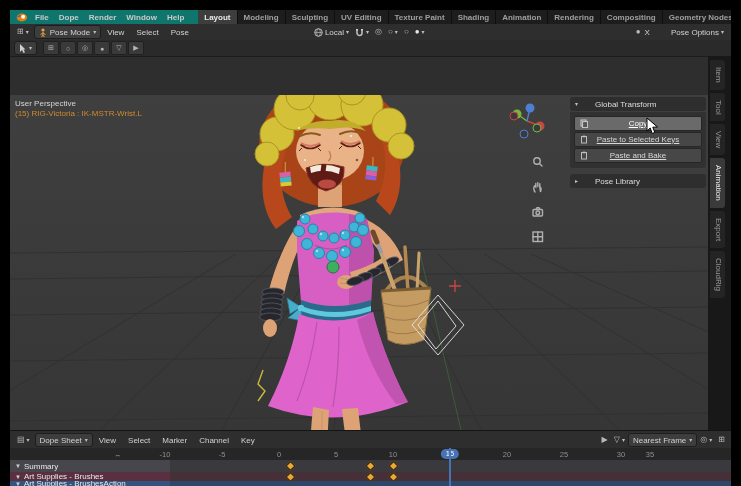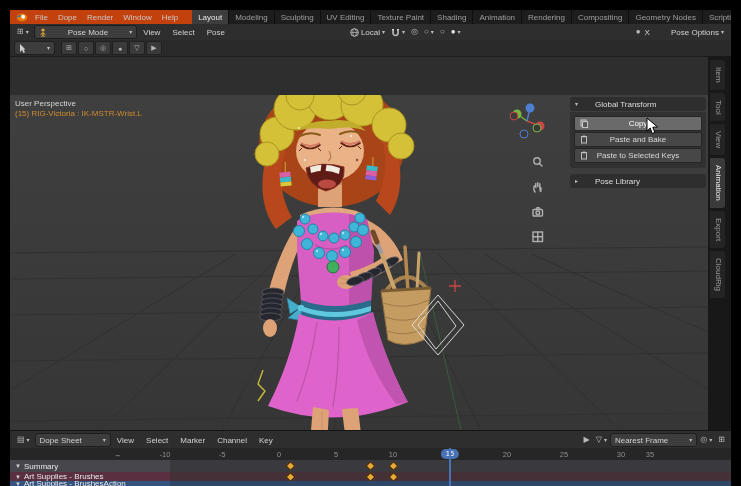--- a/index.html
+++ b/index.html
@@ -1,35 +1,35 @@
 <!DOCTYPE html>
 <html><head>
 <meta charset="utf-8">
 <style>
   html,body{margin:0;padding:0;background:#000;}
   .stage{position:relative;width:741px;height:486px;background:#000;overflow:hidden;
          font-family:"Liberation Sans",sans-serif;-webkit-font-smoothing:antialiased;}
   .app{position:absolute;left:10px;top:10px;width:721px;height:476px;background:#2e2e2e;overflow:hidden;}
 
   
-  .topbar{position:absolute;left:0;top:0;width:657px;height:14px;background:#c2410c;
-          display:flex;align-items:center;font-size:8px;color:#c9c9c9;}
+  .topbar{position:absolute;left:0;top:0;width:657px;height:14px;background:#0f766e;
+          display:flex;align-items:center;font-size:8px;color:#c9c9c9;font-weight:bold;}
   .logo{width:14px;height:10px;margin:0 2px 0 4px;flex:0 0 auto;}
   .menu{padding:0 5px;height:100%;display:flex;align-items:center;cursor:default;}
   .wstabs{display:flex;height:100%;margin-left:9px;align-items:center;}
   .wstab{padding:0 6px;height:100%;display:flex;align-items:center;color:#9f9f9f;
          background:#1d1d1d;border-right:1px solid #0e0e0e;white-space:nowrap;}
   .wstab.active{background:#3d3d3d;color:#e8e8e8;}
 
   
   .vheader{position:absolute;left:0;top:14px;width:721px;height:16px;background:#2e2e2e;
            border-bottom:1px solid #1f1f1f;display:flex;align-items:center;font-size:8px;color:#d2d2d2;}
   .hbtn{display:flex;align-items:center;gap:2px;padding:0 3px;height:12px;border-radius:2px;}
   .dropdown{background:#3d3d3d;border:1px solid #1e1e1e;border-radius:3px;height:12px;
-            display:flex;align-items:center;padding:0 4px;gap:21px;white-space:nowrap;}
+            display:flex;align-items:center;padding:0 4px;gap:3px;white-space:nowrap;}
   .mlabel{padding:0 6px;white-space:nowrap;}
   .caret{font-size:6px;color:#bdbdbd;line-height:1;}
   .ico{color:#b9b9b9;font-size:8px;line-height:1;}
   .spacer{flex:1;}
   .vh-right{display:flex;align-items:center;gap:4px;padding-right:4px;}
 
   
   .toolrow{position:absolute;left:0;top:30px;width:721px;height:16px;background:#2a2a2a;
            border-bottom:1px solid #1c1c1c;display:flex;align-items:center;font-size:8px;color:#c5c5c5;}
   .tgroup{display:flex;gap:1px;margin-left:6px;}
@@ -42,21 +42,21 @@
   .scene{position:absolute;left:0;top:0;}
   .vp-line1{position:absolute;left:5px;top:4px;font-size:8px;color:#d5d5d5;}
   .vp-line2{position:absolute;left:5px;top:14px;font-size:8px;color:#cf8b30;}
 
   
   .sidebar{position:absolute;right:2px;top:2px;width:136px;font-size:8px;}
   .panel-hdr{height:14px;background:rgba(45,45,45,.95);border-radius:3px;display:flex;
              align-items:center;gap:17px;padding:0 5px;color:#dedede;margin-bottom:1px;}
   .panel-body{background:rgba(48,48,48,.92);border-radius:0 0 3px 3px;padding:3px 4px 4px;}
   .pbtn{position:relative;height:13px;margin:1px 0;background:#474747;border:1px solid #262626;
-        border-radius:2px;color:#d8d8d8;display:flex;align-items:center;justify-content:center;}
+        border-radius:2px;color:#d8d8d8;display:flex;align-items:center;justify-content:center;text-decoration:underline;}
   .pbtn.hovered{background:#6a6a6a;color:#fff;}
   .pbtn svg{position:absolute;left:5px;top:2px;}
   .gap6{height:6px;}
 
   
   .tabstrip{position:absolute;left:698px;top:46px;width:23px;height:374px;background:#181818;
             display:flex;flex-direction:column;gap:3px;padding-top:4px;box-sizing:border-box;}
   .vtab{writing-mode:vertical-rl;font-size:8px;color:#989898;background:#242424;
         border-radius:0 3px 3px 0;padding:7px 2px;margin-left:2px;width:15px;box-sizing:border-box;
         text-align:center;white-space:nowrap;}
@@ -400,28 +400,28 @@
                 <rect x="1" y="1" width="5" height="6" fill="none" stroke="#cfcfcf"></rect>
                 <rect x="2.6" y="2.6" width="5" height="6" fill="#555" stroke="#cfcfcf"></rect>
               </svg>
           <span>Copy</span>
         </div>
         <div class="pbtn">
           <svg width="8" height="9" viewBox="0 0 8 9">
                 <rect x="1.5" y="1.5" width="5" height="6.5" fill="none" stroke="#bdbdbd"></rect>
                 <rect x="2.8" y=".6" width="2.4" height="1.8" fill="#bdbdbd"></rect>
               </svg>
-          <span>Paste and Bake</span>
+          <span>Paste to Selected Keys</span>
         </div>
         <div class="pbtn">
           <svg width="8" height="9" viewBox="0 0 8 9">
                 <rect x="1.5" y="1.5" width="5" height="6.5" fill="none" stroke="#bdbdbd"></rect>
                 <rect x="2.8" y=".6" width="2.4" height="1.8" fill="#bdbdbd"></rect>
               </svg>
-          <span>Paste to Selected Keys</span>
+          <span>Paste and Bake</span>
         </div>
       </div>
       <div class="gap6"></div>
       <div class="panel-hdr">
         <span class="caret">▸</span>
         <span>Pose Library</span>
       </div>
     </div>
 
     <svg class="mouse-cursor" width="14" height="18" viewBox="0 0 14 18">

